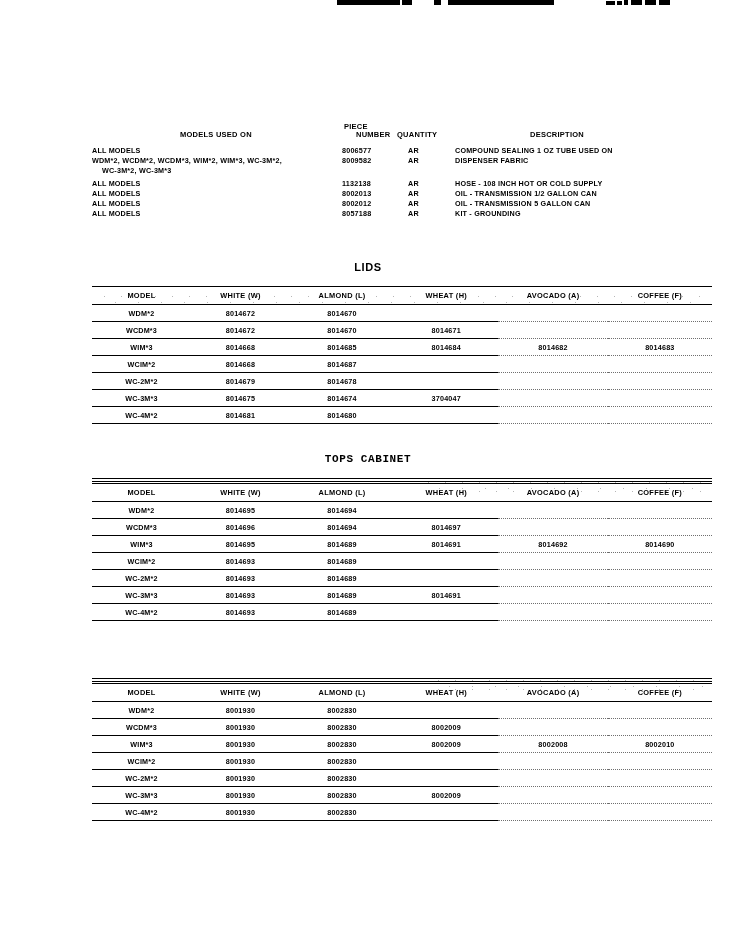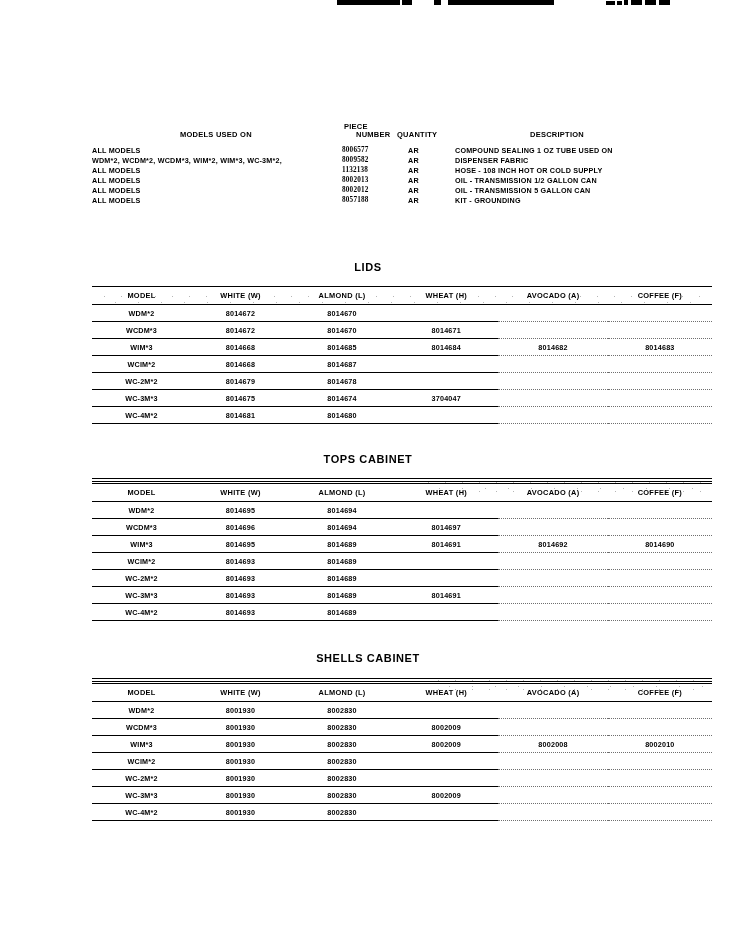--- a/index.html
+++ b/index.html
@@ -68,21 +68,21 @@
 
   .pl-row {
     position: relative;
     font-size: 7.2px;
     font-weight: bold;
     letter-spacing: 0.2px;
     height: 10px;
   }
   .pl-row .c-models { position: absolute; left: 0px;   top: 0; white-space: nowrap; }
   .pl-row .c-models2{ position: absolute; left: 10px;  top: 0; white-space: nowrap; }
-  .pl-row .c-piece  { position: absolute; left: 250px; top: 0; font-family: Liberation Serif, serif; }
+  .pl-row .c-piece  { position: absolute; left: 250px; top: 0; }
   .pl-row .c-qty    { position: absolute; left: 316px; top: 0; }
   .pl-row .c-desc   { position: absolute; left: 363px; top: 0; white-space: nowrap; }
   .pl-row .c-desc2  { position: absolute; left: 380px; top: 0; white-space: nowrap; }
 
   
   .section-title {
     text-align: center;
     font-size: 11px;
     font-weight: bold;
     letter-spacing: 0.6px;
@@ -178,20 +178,23 @@
       <span class="c-piece">8006577</span>
       <span class="c-qty">AR</span>
       <span class="c-desc">COMPOUND SEALING 1 OZ TUBE USED ON</span>
     </div>
 
     <div class="pl-row" style="height:10px;">
       <span class="c-models">WDM*2, WCDM*2, WCDM*3, WIM*2, WIM*3, WC-3M*2,</span>
       <span class="c-piece">8009582</span>
       <span class="c-qty">AR</span>
       <span class="c-desc">DISPENSER FABRIC</span>
+    </div>
+    <div class="pl-row" style="height:13px;">
+      <span class="c-models2">WC-3M*2, WC-3M*3</span>
     </div>
 
     <div class="pl-row" style="height:10px;">
       <span class="c-models">ALL MODELS</span>
       <span class="c-piece">1132138</span>
       <span class="c-qty">AR</span>
       <span class="c-desc">HOSE - 108 INCH HOT OR COLD SUPPLY</span>
     </div>
 
     <div class="pl-row" style="height:10px;">
@@ -292,21 +295,21 @@
           <td class="col-white">8014681</td>
           <td class="col-almond">8014680</td>
           <td class="col-wheat"></td>
           <td class="col-avo"></td>
           <td class="col-cof"></td>
         </tr>
       </tbody>
     </table>
   </div>
 
-  <div class="section-title" style="position:absolute; left:0; top:453px; width:736px;">TOPS CABINET</div>
+  <div class="section-title" style="position:absolute; left:0; top:453px; width:736px;font-family:Liberation Mono, monospace;">TOPS CABINET</div>
 
   <div class="ctable" style="top:478px;">
     <div class="pre-rule"></div>
     <table>
       <colgroup>
         <col class="col-model">
           <col class="col-white">
           <col class="col-almond">
         <col class="col-wheat">
           <col class="col-avo">
@@ -376,21 +379,20 @@
           <td class="col-white">8014693</td>
           <td class="col-almond">8014689</td>
           <td class="col-wheat"></td>
           <td class="col-avo"></td>
           <td class="col-cof"></td>
         </tr>
       </tbody>
     </table>
   </div>
 
-  <div class="section-title" style="position:absolute; left:0; top:652px; width:736px;">SHELLS CABINET</div>
 
   <div class="ctable" style="top:678px;">
     <div class="pre-rule"></div>
     <table>
       <colgroup>
         <col class="col-model">
           <col class="col-white">
           <col class="col-almond">
         <col class="col-wheat">
           <col class="col-avo">

